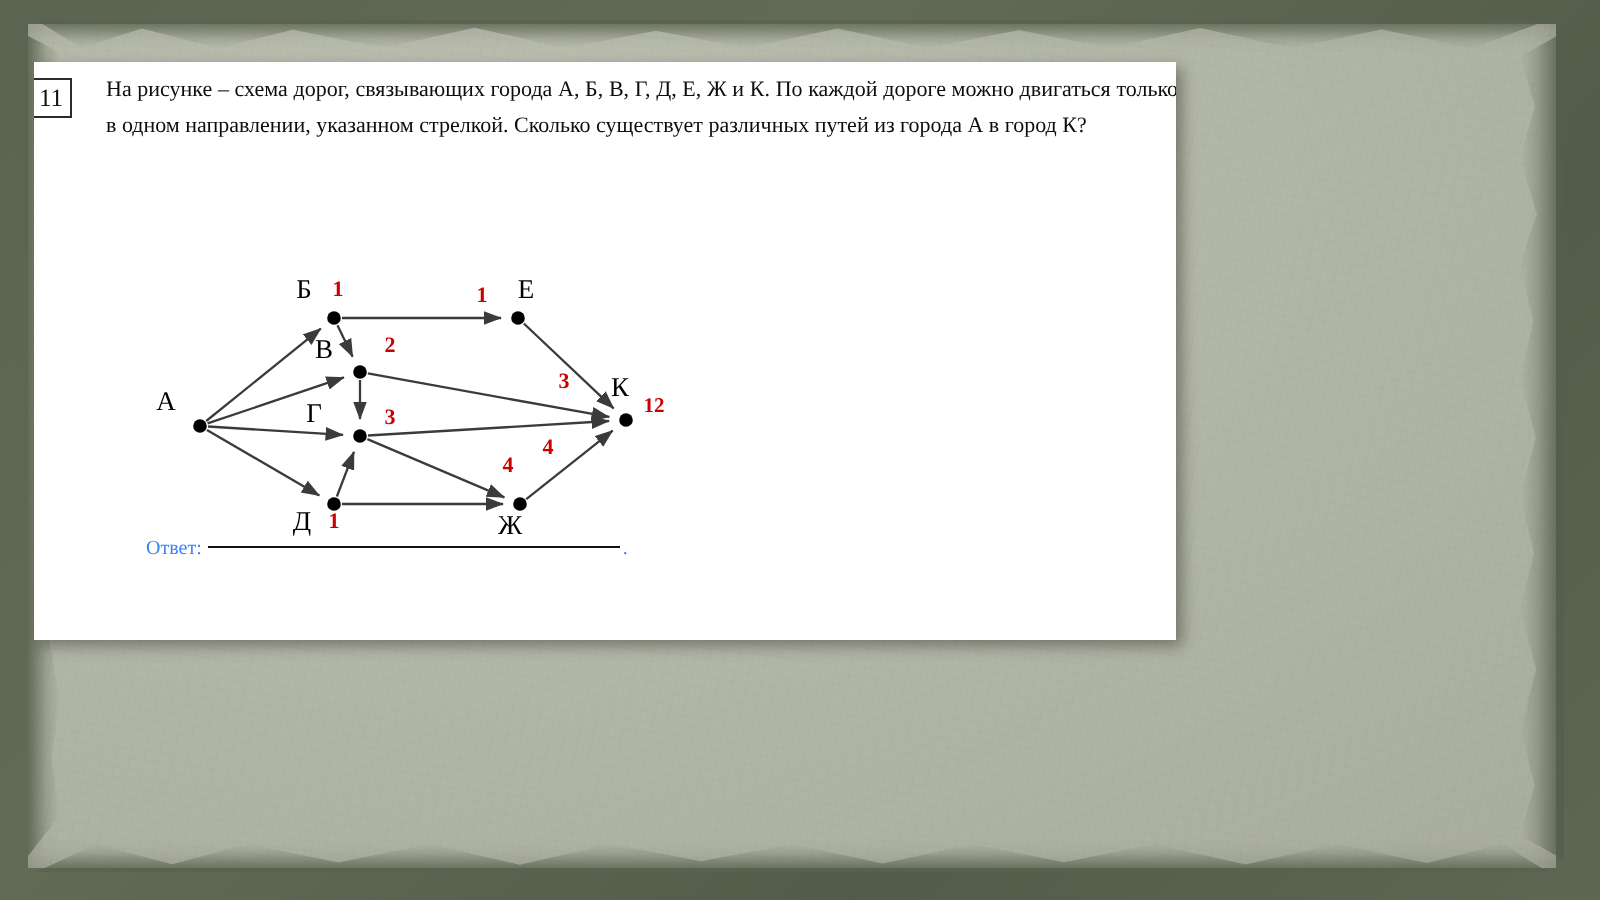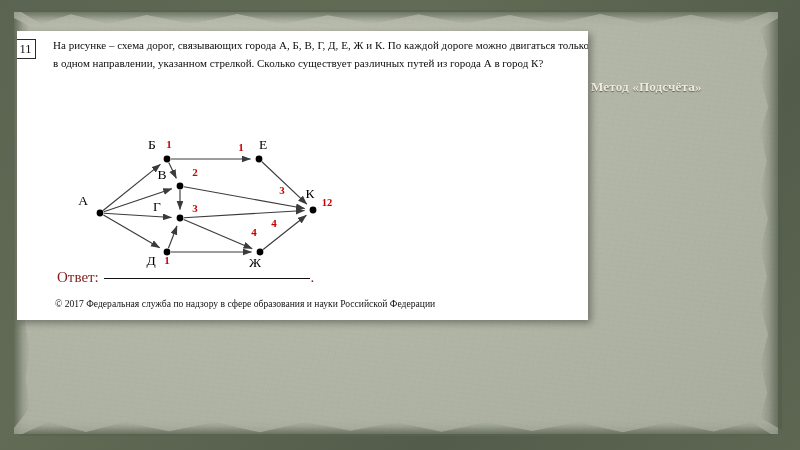--- a/index.html
+++ b/index.html
@@ -76,21 +76,21 @@
     position:absolute;left:36px;top:6px;width:536px;
     font-size:11px;line-height:17.6px;color:#0d0d0d;
     text-align:justify;text-justify:inter-word;
   }
 
   
   .graph{position:absolute;left:0;top:70px;width:571px;height:175px;}
   .graph svg{display:block;}
 
   .answer{
-    position:absolute;left:40px;top:238px;font-size:15px;color:#7f1d1d;white-space:nowrap;
+    position:absolute;left:56px;top:238px;font-size:10px;color:#3b82f6;white-space:nowrap;
   }
   .answer .rule{
     display:inline-block;width:206px;border-bottom:1.6px solid #111;
     vertical-align:3px;margin:0 1px;
   }
   .footer{
     position:absolute;left:38px;top:267px;font-size:9.6px;color:#111;white-space:nowrap;
   }
 
   
@@ -178,20 +178,18 @@
               <text x="310" y="175" font-family="&quot;Liberation Serif&quot;, serif" font-size="10.5" font-weight="bold" fill="#cc0000" text-anchor="middle">12</text>
             </g>
         </svg>
       </div>
 
       <div class="answer">
         <span>Ответ:</span>
         <span class="rule"></span><span>.</span>
       </div>
 
-      <div class="footer">© 2017 Федеральная служба по надзору в сфере образования и науки Российской Федерации</div>
 
     </div>
   </div>
 
-  <div class="caption">Метод «Подсчёта»</div>
 
 </div>
 
 </body></html>

